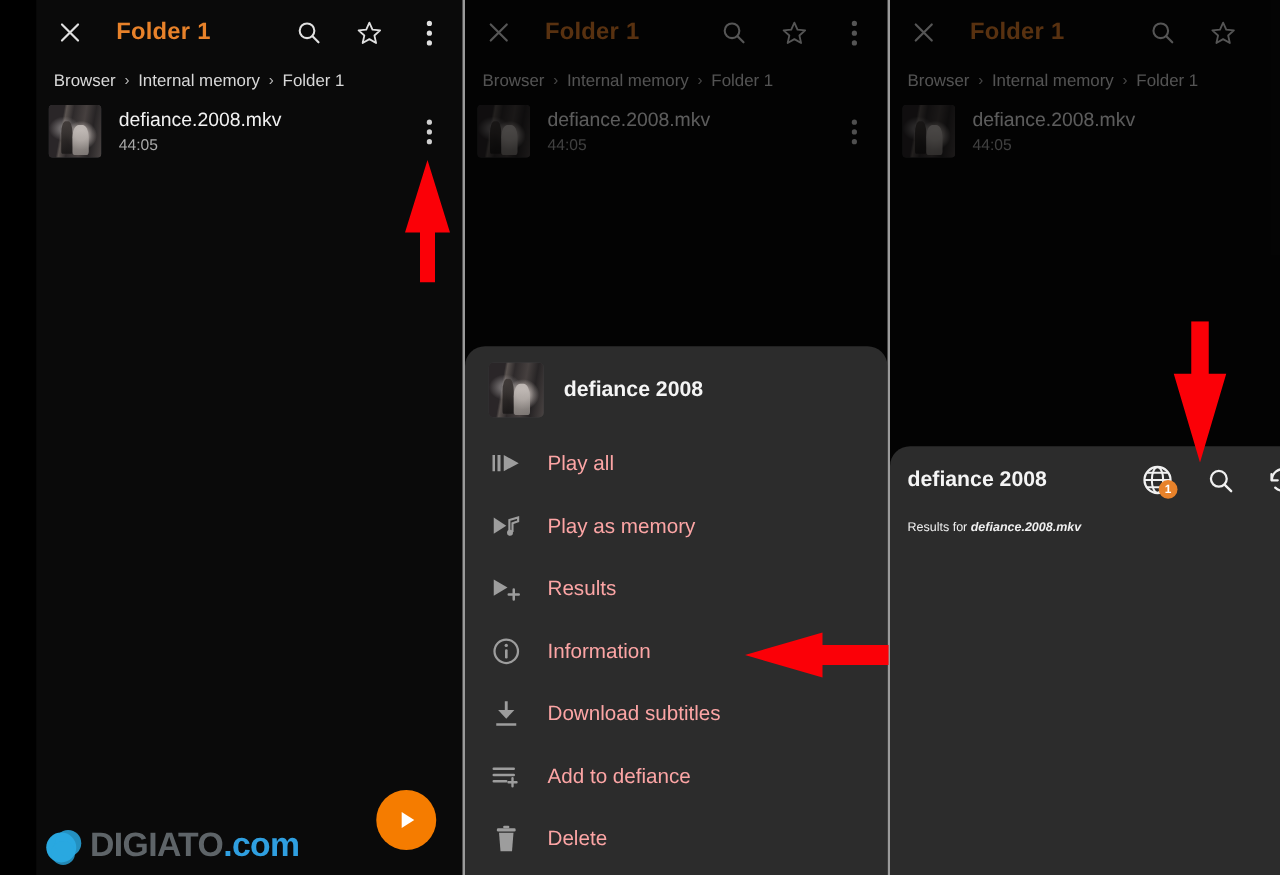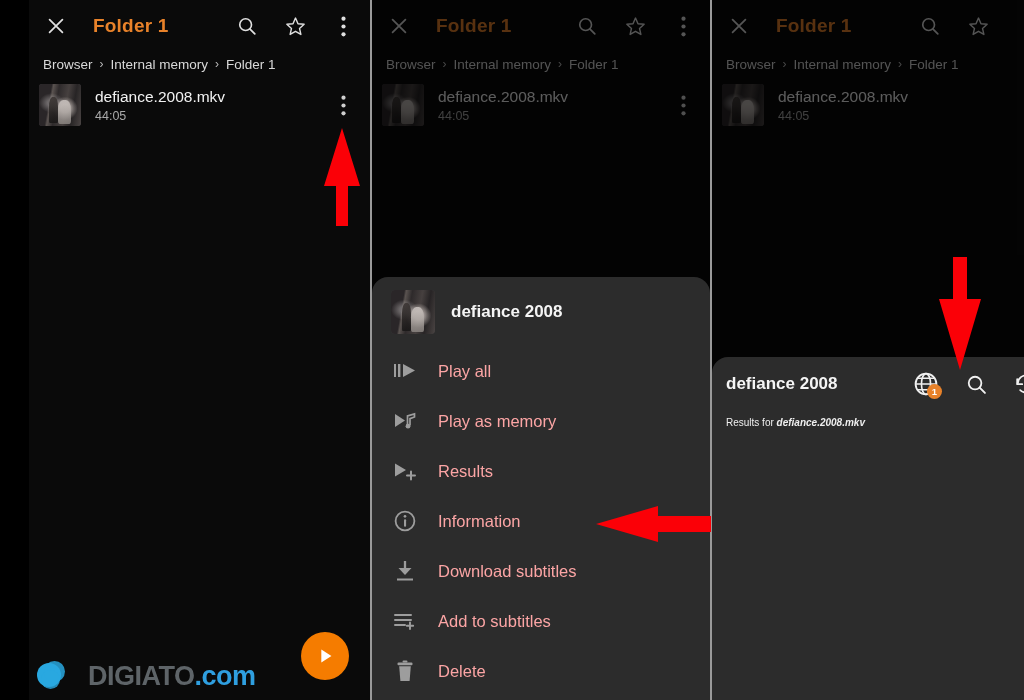--- a/index.html
+++ b/index.html
@@ -55,21 +55,21 @@
   .scrim { position: absolute; inset: 0; background: rgba(0,0,0,.62); pointer-events: none; }
 
   
   .fab {
     position: absolute; right: 21px; bottom: 20px;
     width: 48px; height: 48px; border-radius: 50%;
     background: #f57c00; display: flex; align-items: center; justify-content: center;
   }
 
   
-  .wm { position: absolute; left: 8px; bottom: 8px; display: flex; align-items: flex-start; gap: 23px; }
+  .wm { position: absolute; left: 8px; bottom: 8px; display: flex; align-items: flex-end; gap: 7px; }
   .wm .blob { width: 28px; height: 28px; position: relative; }
   .wm .blob i { position: absolute; border-radius: 50%; background: #29a8e0; }
   .wm .b1 { left: 0; top: 2px; width: 24px; height: 24px; }
   .wm .b2 { left: 7px; top: 0; width: 21px; height: 21px; background: #3bbdf0; opacity: .85; }
   .wm .b3 { left: 4px; top: 9px; width: 19px; height: 19px; background: #1f93cc; opacity: .8; }
   .wm .txt { font-size: 27px; font-weight: bold; letter-spacing: -.5px; color: #5e6468; }
   .wm .txt .dot { color: #2f9fe0; }
   .wm .txt .com { color: #2f9fe0; }
 
   
@@ -314,21 +314,21 @@
         <span class="mlabel">Download subtitles</span>
       </div>
 
       <div class="mitem">
         <span class="mic">
           <svg width="24" height="20" viewBox="0 0 24 20">
               <path d="M2 4 L18 4 M2 9 L18 9 M2 14 L12 14" stroke="#9d9d9d" stroke-width="2" stroke-linecap="round"></path>
               <path d="M17 11.5 L17 18 M13.8 14.8 L20.2 14.8" stroke="#9d9d9d" stroke-width="1.9" stroke-linecap="round"></path>
             </svg>
         </span>
-        <span class="mlabel">Add to subtitles</span>
+        <span class="mlabel">Add to defiance</span>
       </div>
 
       <div class="mitem">
         <span class="mic">
           <svg width="24" height="24" viewBox="0 0 24 24">
               <rect x="4.5" y="3.6" width="15" height="2.6" rx="1" fill="#9d9d9d"></rect>
               <rect x="9.5" y="1.6" width="5" height="2" rx="1" fill="#9d9d9d"></rect>
               <path d="M6.2 7.2 L17.8 7.2 L16.6 22 L7.4 22 Z" fill="#9d9d9d"></path>
             </svg>
         </span>

